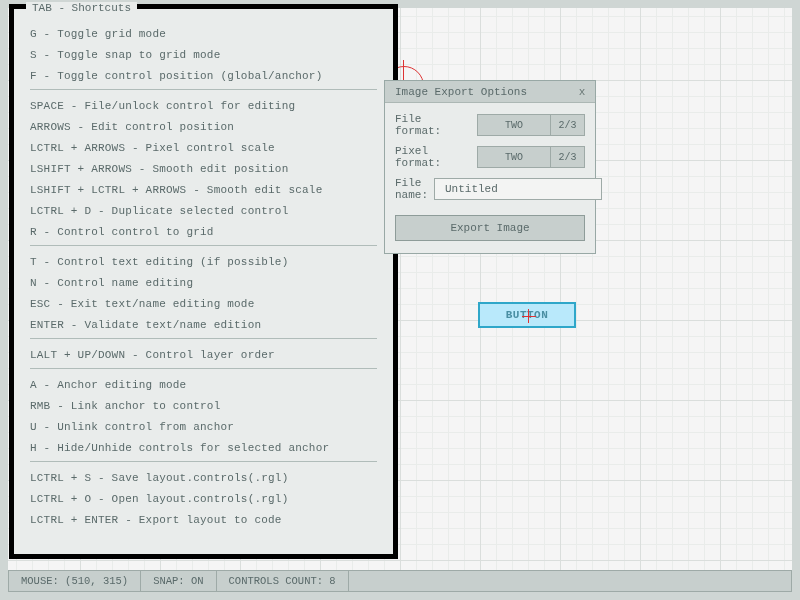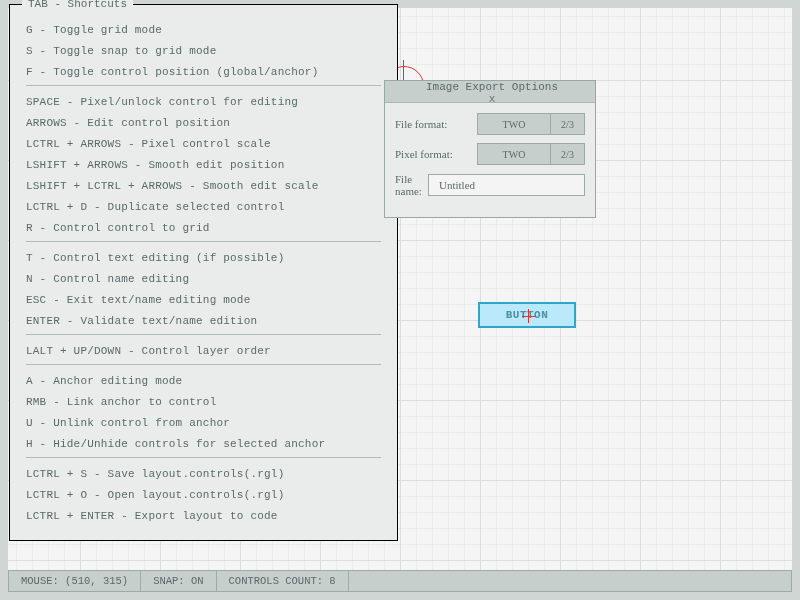--- a/index.html
+++ b/index.html
@@ -28,22 +28,22 @@
     box-shadow: inset 0 0 0 8px #cfd6d4;
     pointer-events: none;
   }
 
   
   .shortcuts {
     position: absolute;
     left: 9px; top: 4px;
     width: 389px;
     background: #e9eceb;
-    border: 1px solid #000000;
-    padding: 14px 16px 14px 16px;
+    border: 5px solid #000000;
+    padding: 14px 16px 24px 16px;
   }
   .shortcuts .title {
     position: absolute;
     top: -7px; left: 12px;
     background: #e9eceb;
     padding: 0 6px;
     font-size: 11px;
     color: #5a6a6a;
   }
   .shortcuts .line {
@@ -101,35 +101,33 @@
     border: 1px solid #98a8a5;
   }
   .dialog .titlebar {
     height: 22px;
     background: #c7cfcd;
     border-bottom: 1px solid #acb7b4;
     display: flex; align-items: center; justify-content: space-between;
     padding: 0 6px 0 10px;
     font-size: 11px;
     color: #5a6a6a;
-    flex-direction: column;
   }
   .dialog .close {
     width: 14px; height: 14px;
     display: flex; align-items: center; justify-content: center;
     color: #6a7876;
     cursor: pointer;
     font-size: 11px;
   }
   .dialog .body { padding: 10px 10px 12px; }
   .field-row {
     display: flex; align-items: center;
     gap: 6px;
     margin-bottom: 8px;
-    font-family: Liberation Serif, serif;
   }
   .field-row .lbl { width: 76px; font-size: 11px; }
   .combo {
     flex: 1; display: flex;
   }
   .combo .val {
     flex: 1;
     height: 22px;
     background: #c7cfcd;
     border: 1px solid #9eaaa7;
@@ -197,21 +195,21 @@
     <div class="v"></div>
 </div>
 
 <div class="shortcuts">
   <span class="title">TAB - Shortcuts</span>
   <div id="shortcuts-list">
       <span class="line">G - Toggle grid mode</span>
       <span class="line">S - Toggle snap to grid mode</span>
       <span class="line">F - Toggle control position (global/anchor)</span>
       <hr>
-      <span class="line">SPACE - Pixel/unlock control for editing</span>
+      <span class="line">SPACE - File/unlock control for editing</span>
       <span class="line">ARROWS - Edit control position</span>
       <span class="line">LCTRL + ARROWS - Pixel control scale</span>
       <span class="line">LSHIFT + ARROWS - Smooth edit position</span>
       <span class="line">LSHIFT + LCTRL + ARROWS - Smooth edit  scale</span>
       <span class="line">LCTRL + D - Duplicate selected control</span>
       <span class="line">R - Control control to grid</span>
       <hr>
       <span class="line">T - Control text editing (if possible)</span>
       <span class="line">N - Control name editing</span>
       <span class="line">ESC - Exit text/name editing mode</span>
@@ -253,20 +251,21 @@
       <span class="lbl">Pixel format:</span>
       <div class="combo">
         <div class="val">TWO</div>
         <div class="page">2/3</div>
       </div>
     </div>
     <div class="field-row">
       <span class="lbl">File name:</span>
       <input class="textinput" value="Untitled" style="">
     </div>
+    <button class="export-btn">Export Image</button>
   </div>
 </div>
 
 <div class="statusbar">
   <div class="cell">MOUSE: (510, 315)</div>
   <div class="cell">SNAP: ON</div>
   <div class="cell">CONTROLS COUNT: 8</div>
   <div class="cell"></div>
 </div>
 

